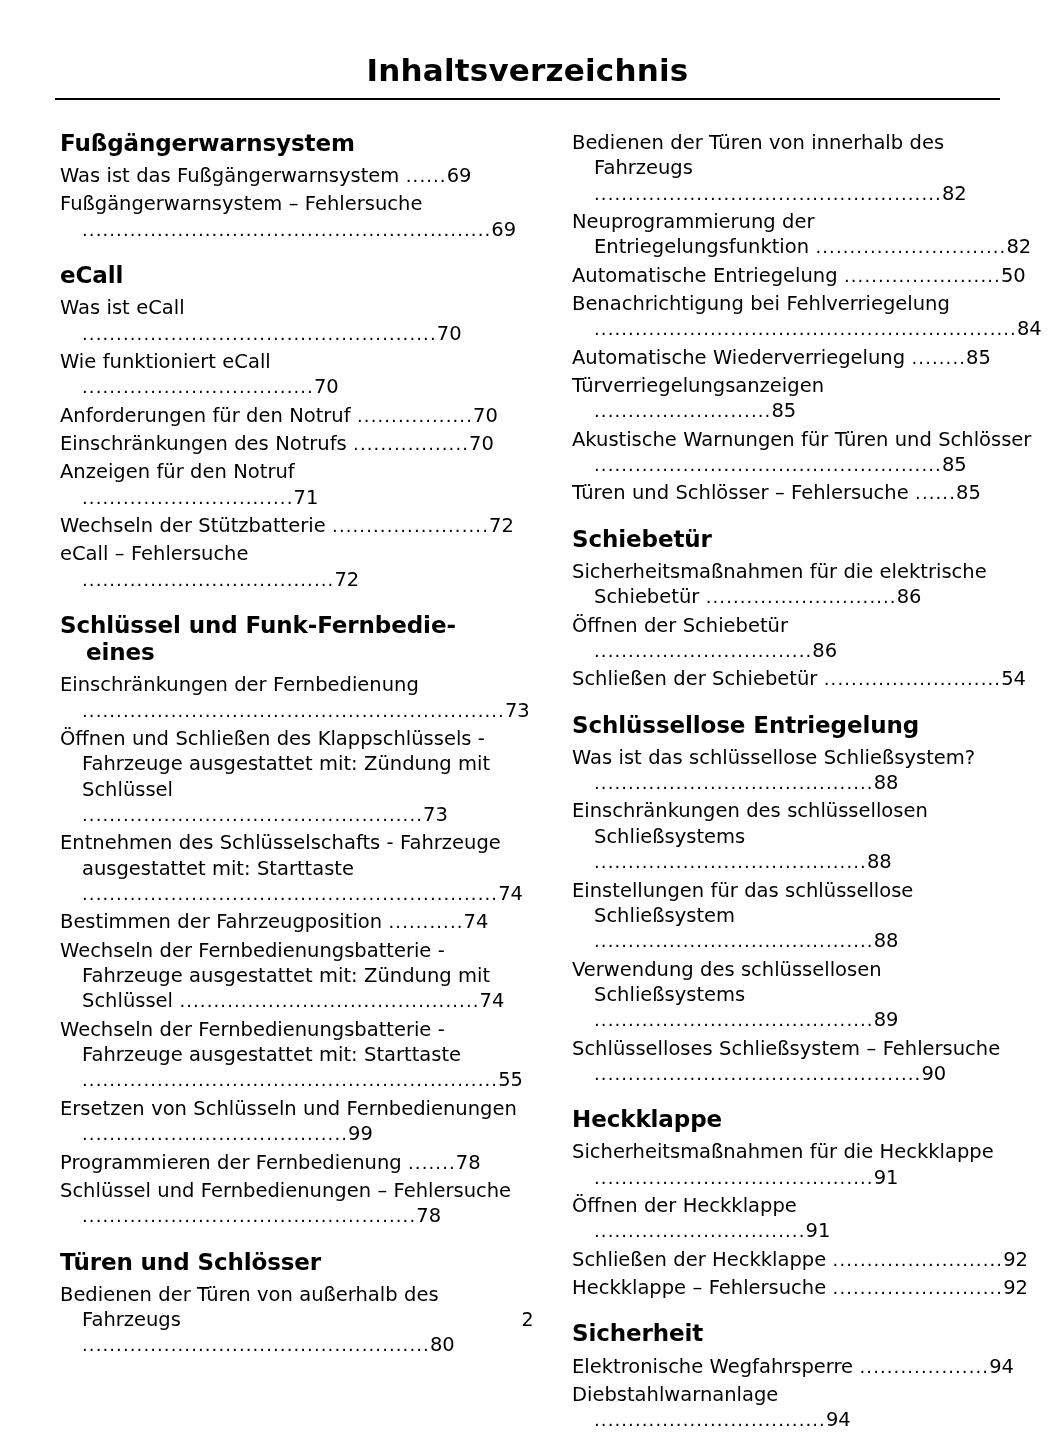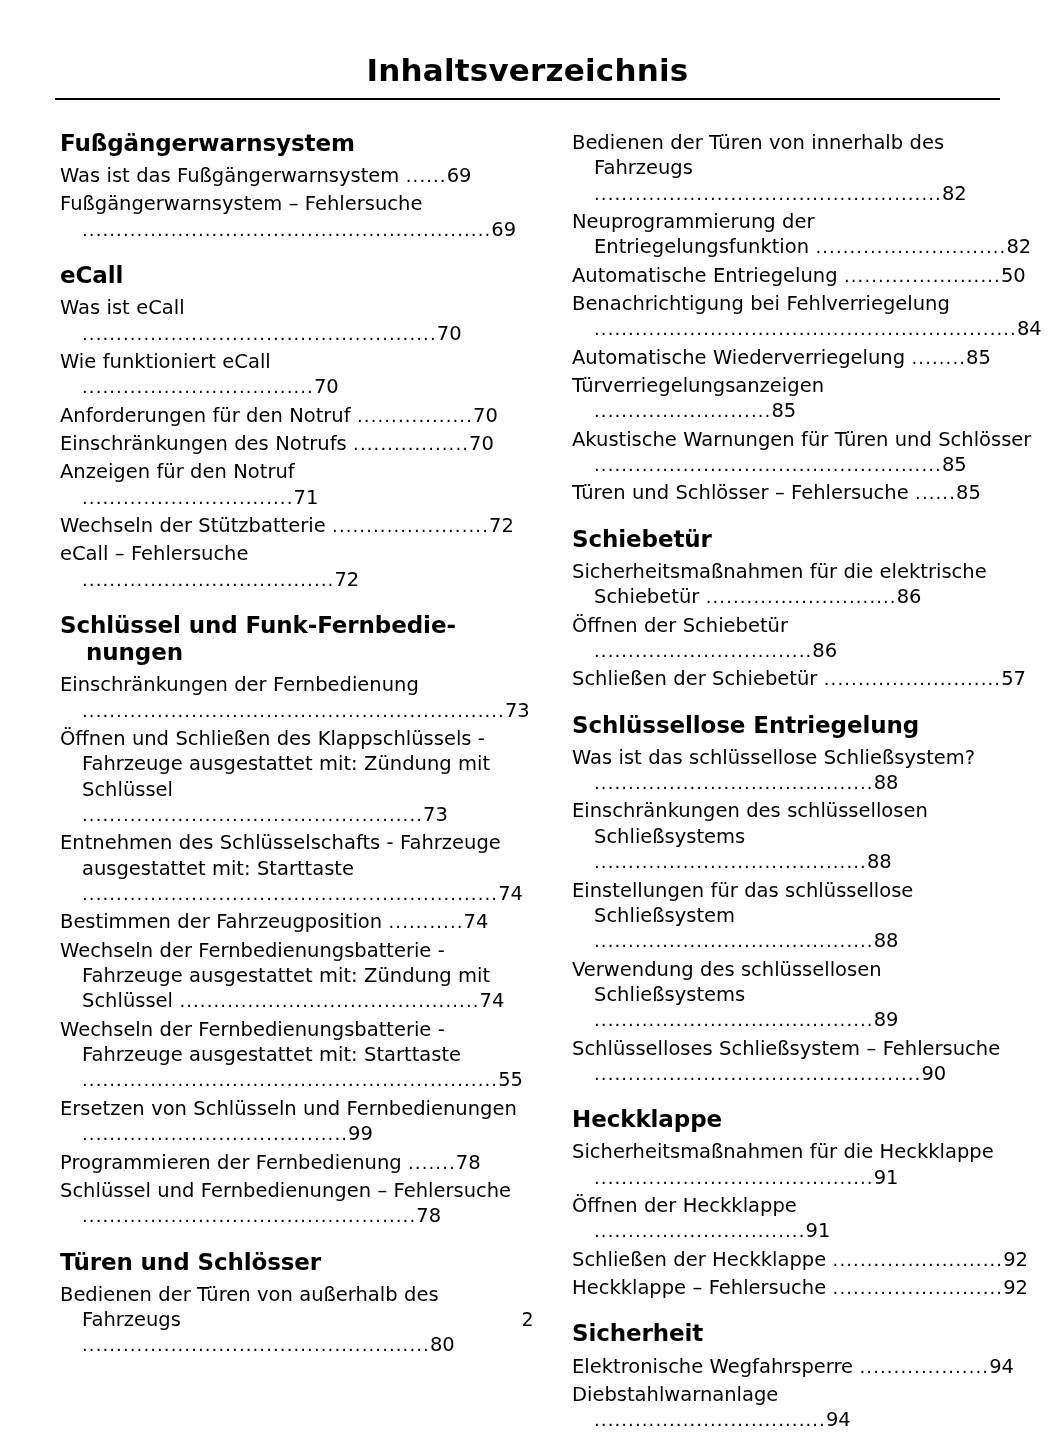--- a/index.html
+++ b/index.html
@@ -106,21 +106,21 @@
         <div class="entry"><span>Was ist eCall </span><span class="dots">....................................................</span><span class="pg">70</span></div>
         <div class="entry"><span>Wie funktioniert eCall </span><span class="dots">..................................</span><span class="pg">70</span></div>
         <div class="entry"><span>Anforderungen für den Notruf </span><span class="dots">.................</span><span class="pg">70</span></div>
         <div class="entry"><span>Einschränkungen des Notrufs </span><span class="dots">.................</span><span class="pg">70</span></div>
         <div class="entry"><span>Anzeigen für den Notruf </span><span class="dots">...............................</span><span class="pg">71</span></div>
         <div class="entry"><span>Wechseln der Stützbatterie </span><span class="dots">.......................</span><span class="pg">72</span></div>
         <div class="entry"><span>eCall – Fehlersuche </span><span class="dots">.....................................</span><span class="pg">72</span></div>
       </div>
 
       <div class="block">
-        <div class="sec-head hang"><span>Schlüssel und Funk-Fernbedie-</span><br><span>nungen</span></div>
+        <div class="sec-head hang"><span>Schlüssel und Funk-Fernbedie-</span><br><span>eines</span></div>
         <div class="entry"><span>Einschränkungen der Fernbedienung</span><span class="dots"> ..............................................................</span><span class="pg">73</span></div>
         <div class="entry"><span>Öffnen und Schließen des Klappschlüssels - Fahrzeuge ausgestattet mit: Zündung mit Schlüssel </span><span class="dots">..................................................</span><span class="pg">73</span></div>
         <div class="entry"><span>Entnehmen des Schlüsselschafts - Fahrzeuge ausgestattet mit: Starttaste</span><span class="dots"> .............................................................</span><span class="pg">74</span></div>
         <div class="entry"><span>Bestimmen der Fahrzeugposition </span><span class="dots">...........</span><span class="pg">74</span></div>
         <div class="entry"><span>Wechseln der Fernbedienungsbatterie - Fahrzeuge ausgestattet mit: Zündung mit Schlüssel </span><span class="dots">............................................</span><span class="pg">74</span></div>
         <div class="entry"><span>Wechseln der Fernbedienungsbatterie - Fahrzeuge ausgestattet mit: Starttaste</span><span class="dots"> .............................................................</span><span class="pg">55</span></div>
         <div class="entry"><span>Ersetzen von Schlüsseln und Fernbedienungen </span><span class="dots">.......................................</span><span class="pg">99</span></div>
         <div class="entry"><span>Programmieren der Fernbedienung </span><span class="dots">.......</span><span class="pg">78</span></div>
         <div class="entry"><span>Schlüssel und Fernbedienungen – Fehlersuche </span><span class="dots">.................................................</span><span class="pg">78</span></div>
       </div>
@@ -142,21 +142,21 @@
         <div class="entry"><span>Automatische Wiederverriegelung </span><span class="dots">........</span><span class="pg">85</span></div>
         <div class="entry"><span>Türverriegelungsanzeigen </span><span class="dots">..........................</span><span class="pg">85</span></div>
         <div class="entry"><span>Akustische Warnungen für Türen und Schlösser </span><span class="dots">...................................................</span><span class="pg">85</span></div>
         <div class="entry"><span>Türen und Schlösser – Fehlersuche </span><span class="dots">......</span><span class="pg">85</span></div>
       </div>
 
       <div class="block">
         <div class="sec-head">Schiebetür</div>
         <div class="entry"><span>Sicherheitsmaßnahmen für die elektrische Schiebetür </span><span class="dots">............................</span><span class="pg">86</span></div>
         <div class="entry"><span>Öffnen der Schiebetür </span><span class="dots">................................</span><span class="pg">86</span></div>
-        <div class="entry"><span>Schließen der Schiebetür </span><span class="dots">..........................</span><span class="pg">57</span></div>
+        <div class="entry"><span>Schließen der Schiebetür </span><span class="dots">..........................</span><span class="pg">54</span></div>
       </div>
 
       <div class="block">
         <div class="sec-head">Schlüssellose Entriegelung</div>
         <div class="entry"><span>Was ist das schlüssellose Schließsystem? </span><span class="dots">.........................................</span><span class="pg">88</span></div>
         <div class="entry"><span>Einschränkungen des schlüssellosen Schließsystems </span><span class="dots">........................................</span><span class="pg">88</span></div>
         <div class="entry"><span>Einstellungen für das schlüssellose Schließsystem </span><span class="dots">.........................................</span><span class="pg">88</span></div>
         <div class="entry"><span>Verwendung des schlüssellosen Schließsystems </span><span class="dots">.........................................</span><span class="pg">89</span></div>
         <div class="entry"><span>Schlüsselloses Schließsystem – Fehlersuche </span><span class="dots">................................................</span><span class="pg">90</span></div>
       </div>

